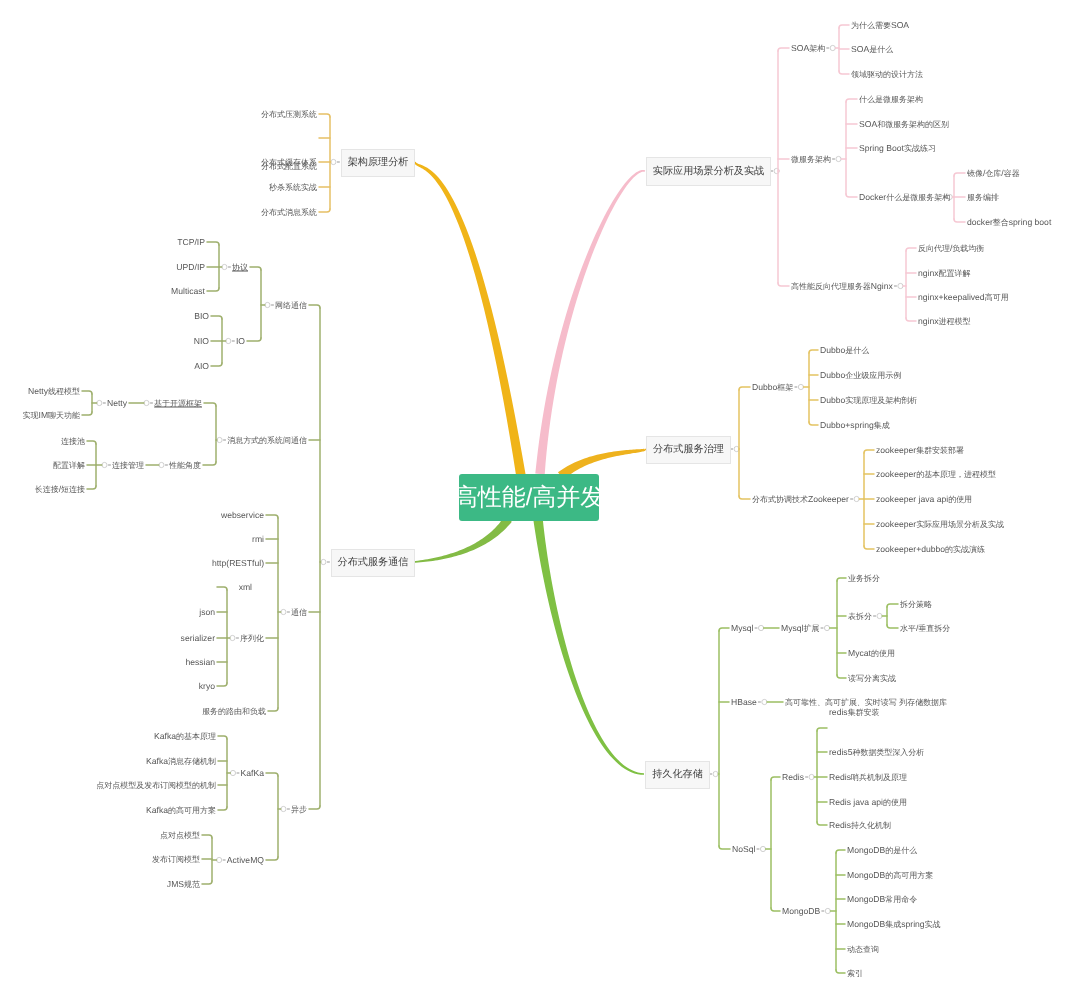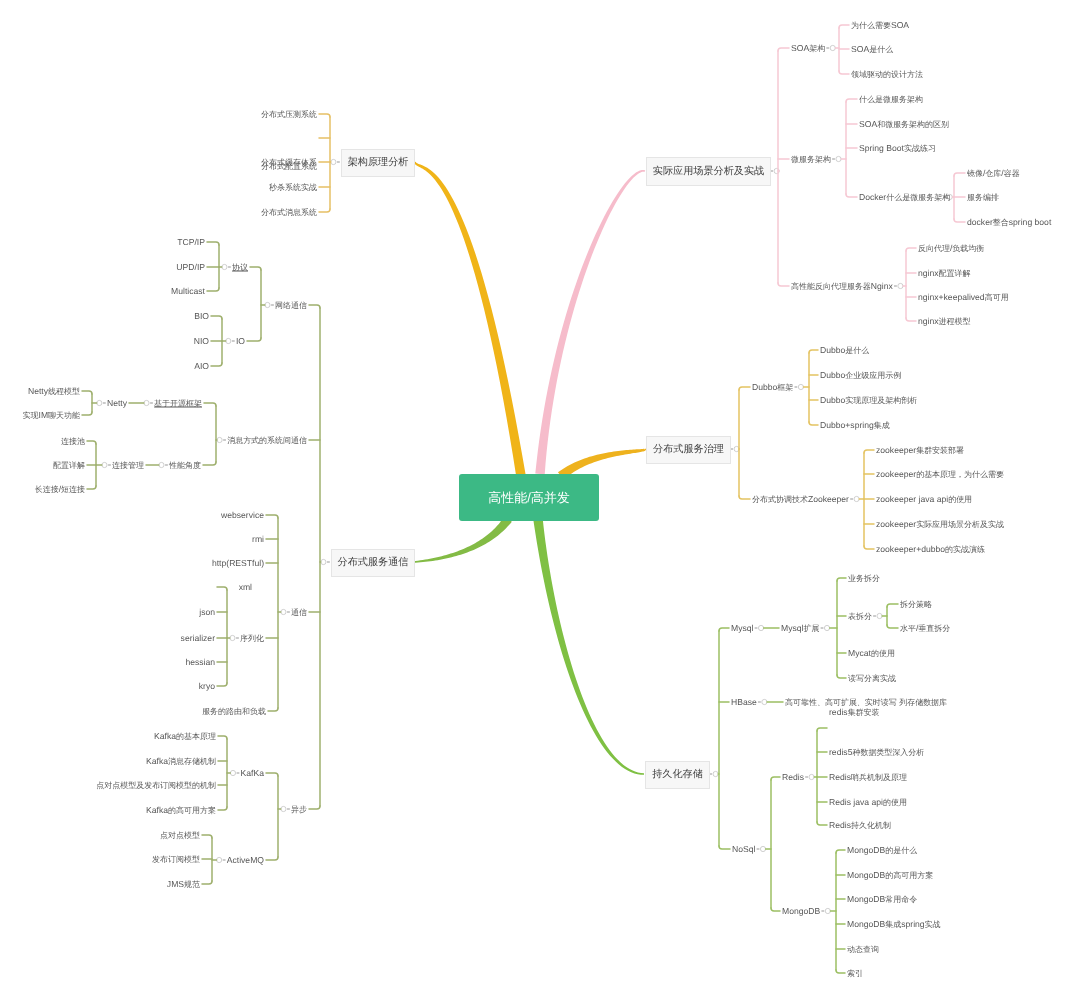--- a/index.html
+++ b/index.html
@@ -8,21 +8,21 @@
        font-family:"Liberation Sans","DejaVu Sans",sans-serif;
        -webkit-font-smoothing:antialiased;text-rendering:geometricPrecision;}
   #stage{position:relative;width:1080px;height:1003px;}
   #wires{position:absolute;left:0;top:0;width:1080px;height:1003px;}
   .node{position:absolute;white-space:nowrap;color:var(--node-text,#575757);
         font-size:8.6px;line-height:11px;
         transform-style:preserve-3d;will-change:transform;}
   .cjk{font-size:0.93em;}
   .node.r{transform:translateY(-50%);}
   .node.l{transform:translate(-100%,-50%);}
-  .rootbox{position:absolute;background:#3cb985;color:#fff;font-size:13px;
+  .rootbox{position:absolute;background:#3cb985;color:#fff;font-size:24px;
            border-radius:3px;display:flex;align-items:center;white-space:nowrap;
            justify-content:center;letter-spacing:0px;
            transform-style:preserve-3d;will-change:transform;}
   .mainbox{position:absolute;background:var(--box-fill,#f7f7f7);
            border:1px solid var(--box-border,#e5e5e5);
            color:var(--box-text,#3d3d3d);font-size:10.9px;display:flex;
            align-items:center;justify-content:center;white-space:nowrap;
            transform-style:preserve-3d;will-change:transform;}
 </style>
 </head>
@@ -335,21 +335,21 @@
     <div class="mainbox" style="left: 646px; top: 436px; width: 83px; height: 26px;">
       <span class="cjk">分布式服务治理</span>
     </div>
     <div class="node r" style="left: 752px; top: 387px;">Dubbo<span class="cjk">框架</span></div>
     <div class="node r" style="left: 820px; top: 350px;">Dubbo<span class="cjk">是什么</span></div>
     <div class="node r" style="left: 820px; top: 375px;">Dubbo<span class="cjk">企业级应用示例</span></div>
     <div class="node r" style="left: 820px; top: 400px;">Dubbo<span class="cjk">实现原理及架构剖析</span></div>
     <div class="node r" style="left: 820px; top: 425px;">Dubbo+spring<span class="cjk">集成</span></div>
     <div class="node r" style="left: 752px; top: 499px;"><span class="cjk">分布式协调技术</span>Zookeeper</div>
     <div class="node r" style="left: 876px; top: 450px;">zookeeper<span class="cjk">集群安装部署</span></div>
-    <div class="node r" style="left: 876px; top: 474px;">zookeeper<span class="cjk">的基本原理，为什么需要</span></div>
+    <div class="node r" style="left: 876px; top: 474px;">zookeeper<span class="cjk">的基本原理，进程模型</span></div>
     <div class="node r" style="left: 876px; top: 499px;">zookeeper java api<span class="cjk">的使用</span></div>
     <div class="node r" style="left: 876px; top: 524px;">zookeeper<span class="cjk">实际应用场景分析及实战</span></div>
     <div class="node r" style="left: 876px; top: 549px;">zookeeper+dubbo<span class="cjk">的实战演练</span></div>
     <div class="mainbox" style="left: 645px; top: 761px; width: 63px; height: 26px;">
       <span class="cjk">持久化存储</span>
     </div>
     <div class="node r" style="left: 731px; top: 628px;">Mysql</div>
     <div class="node r" style="left: 781px; top: 628px;">Mysql<span class="cjk">扩展</span></div>
     <div class="node r" style="left: 848px; top: 578px;"><span class="cjk">业务拆分</span></div>
     <div class="node r" style="left: 848px; top: 616px;"><span class="cjk">表拆分</span></div>

